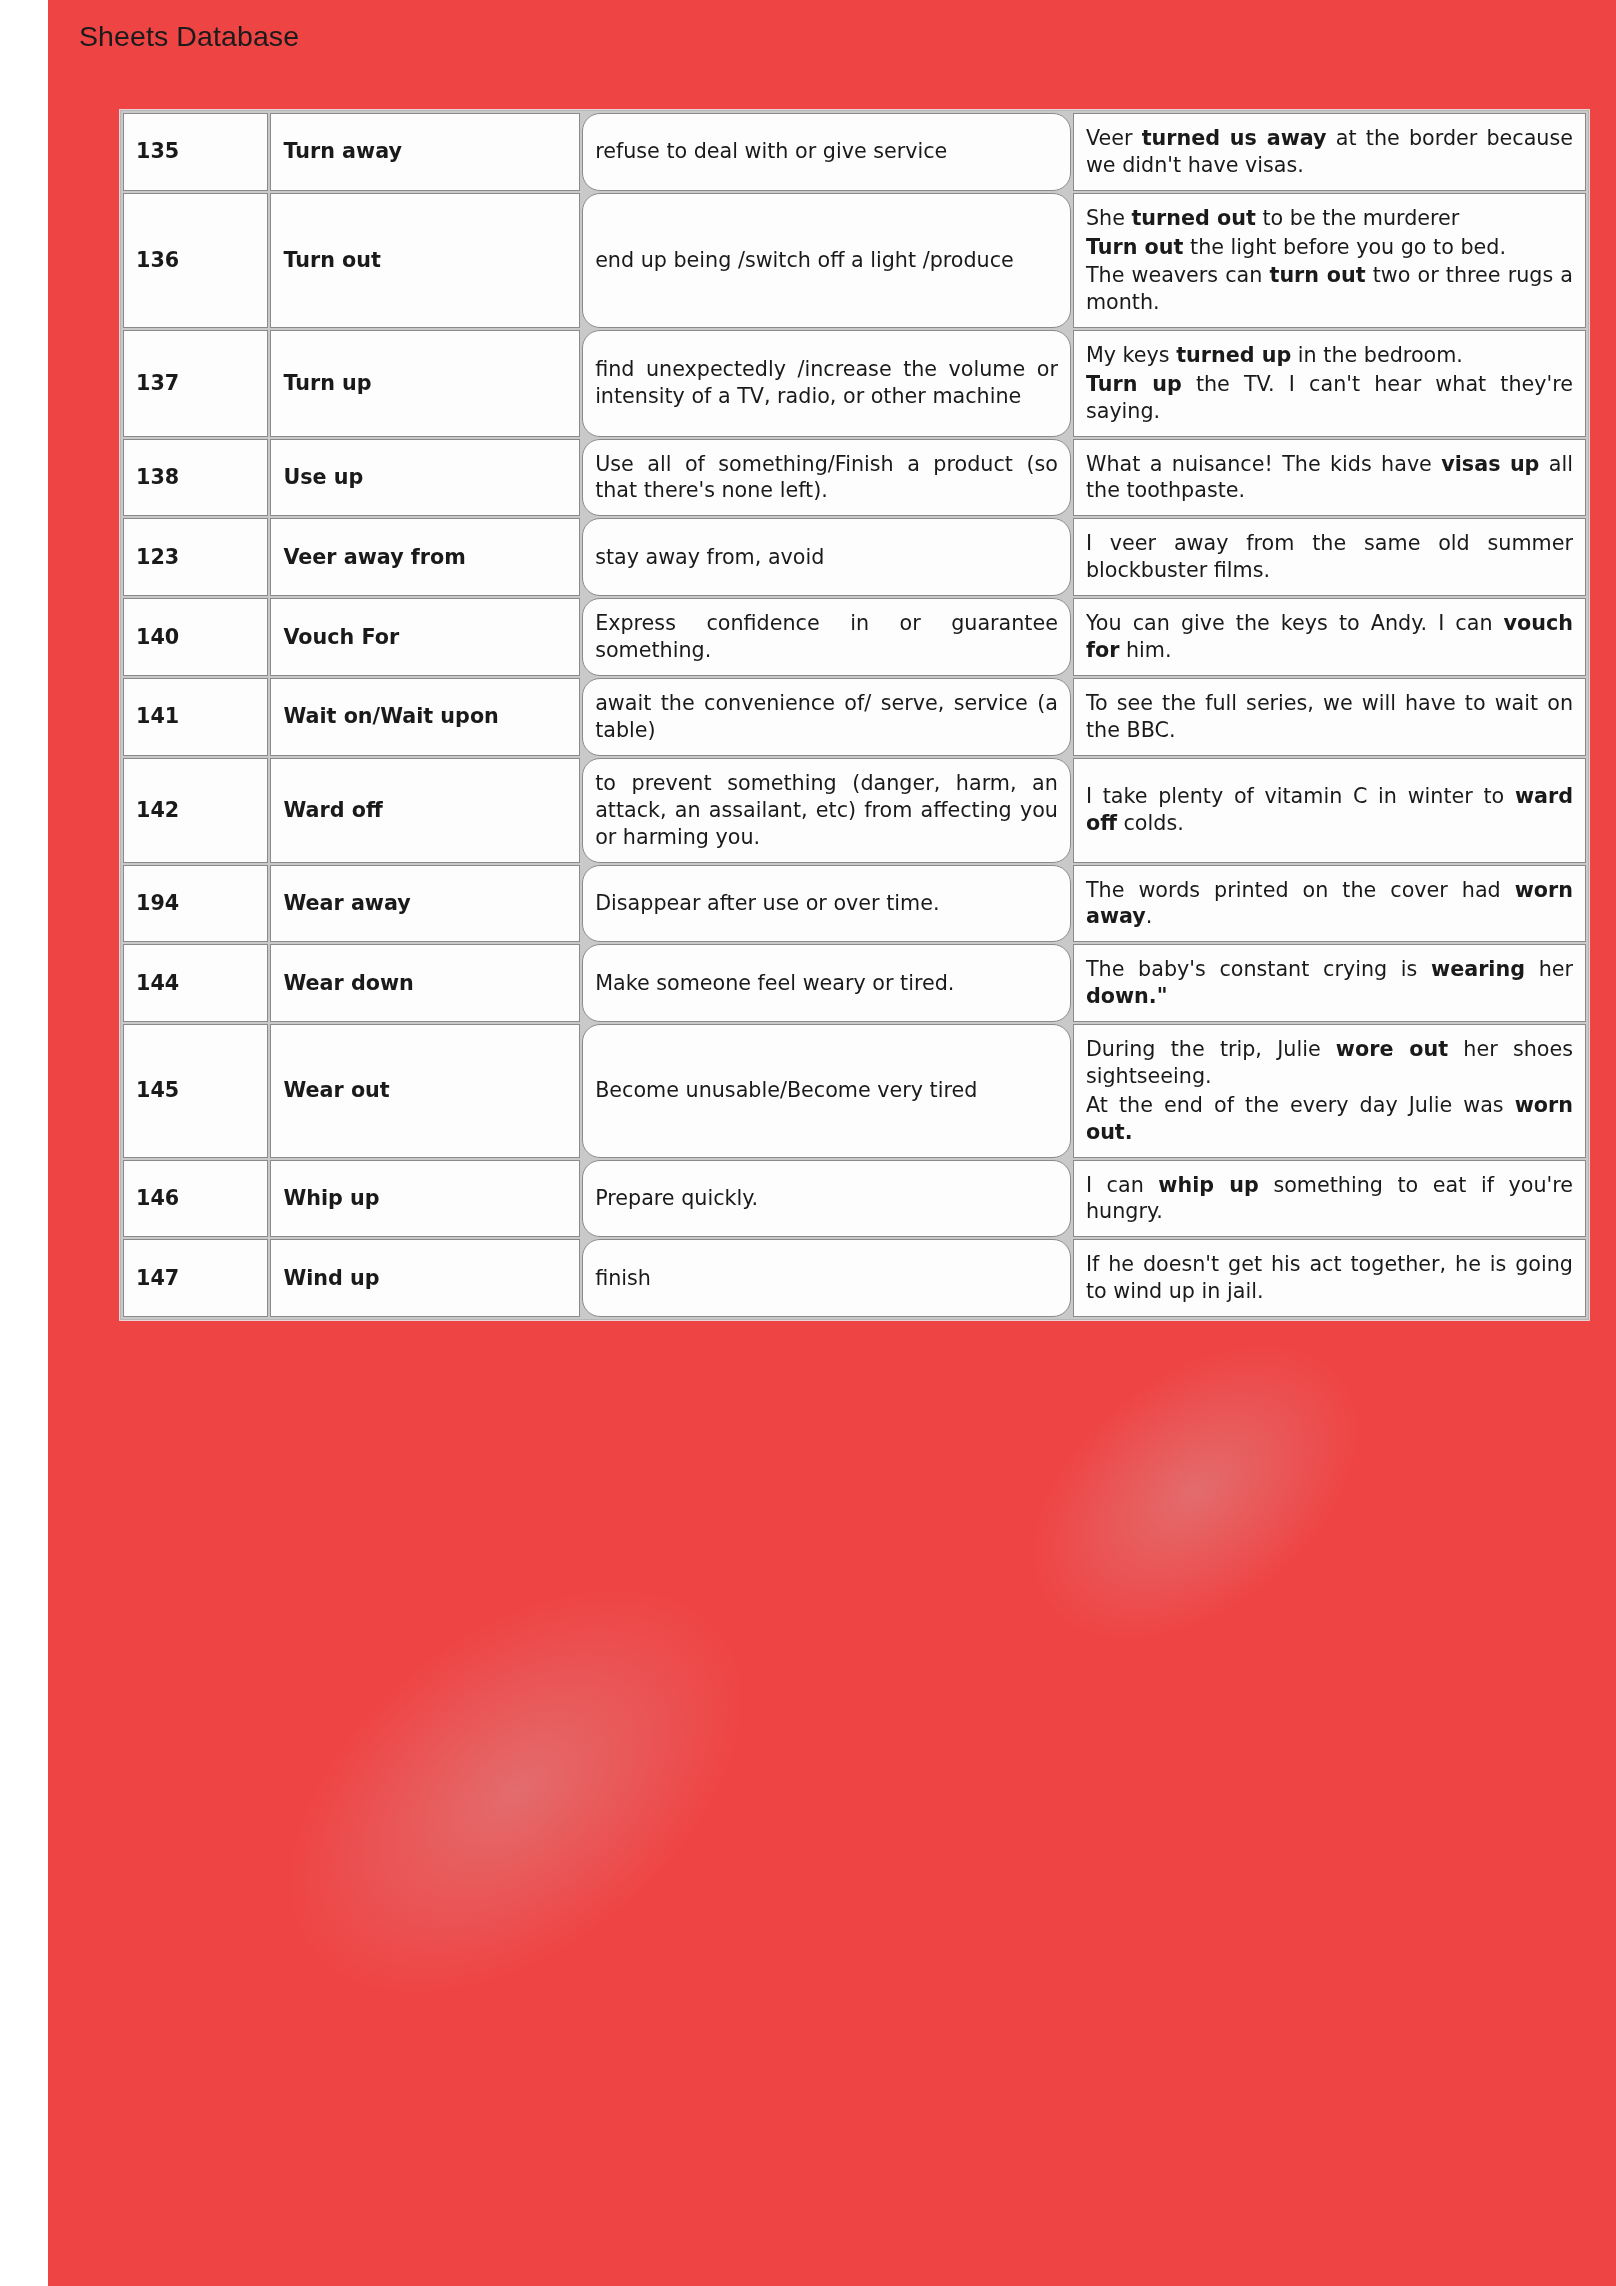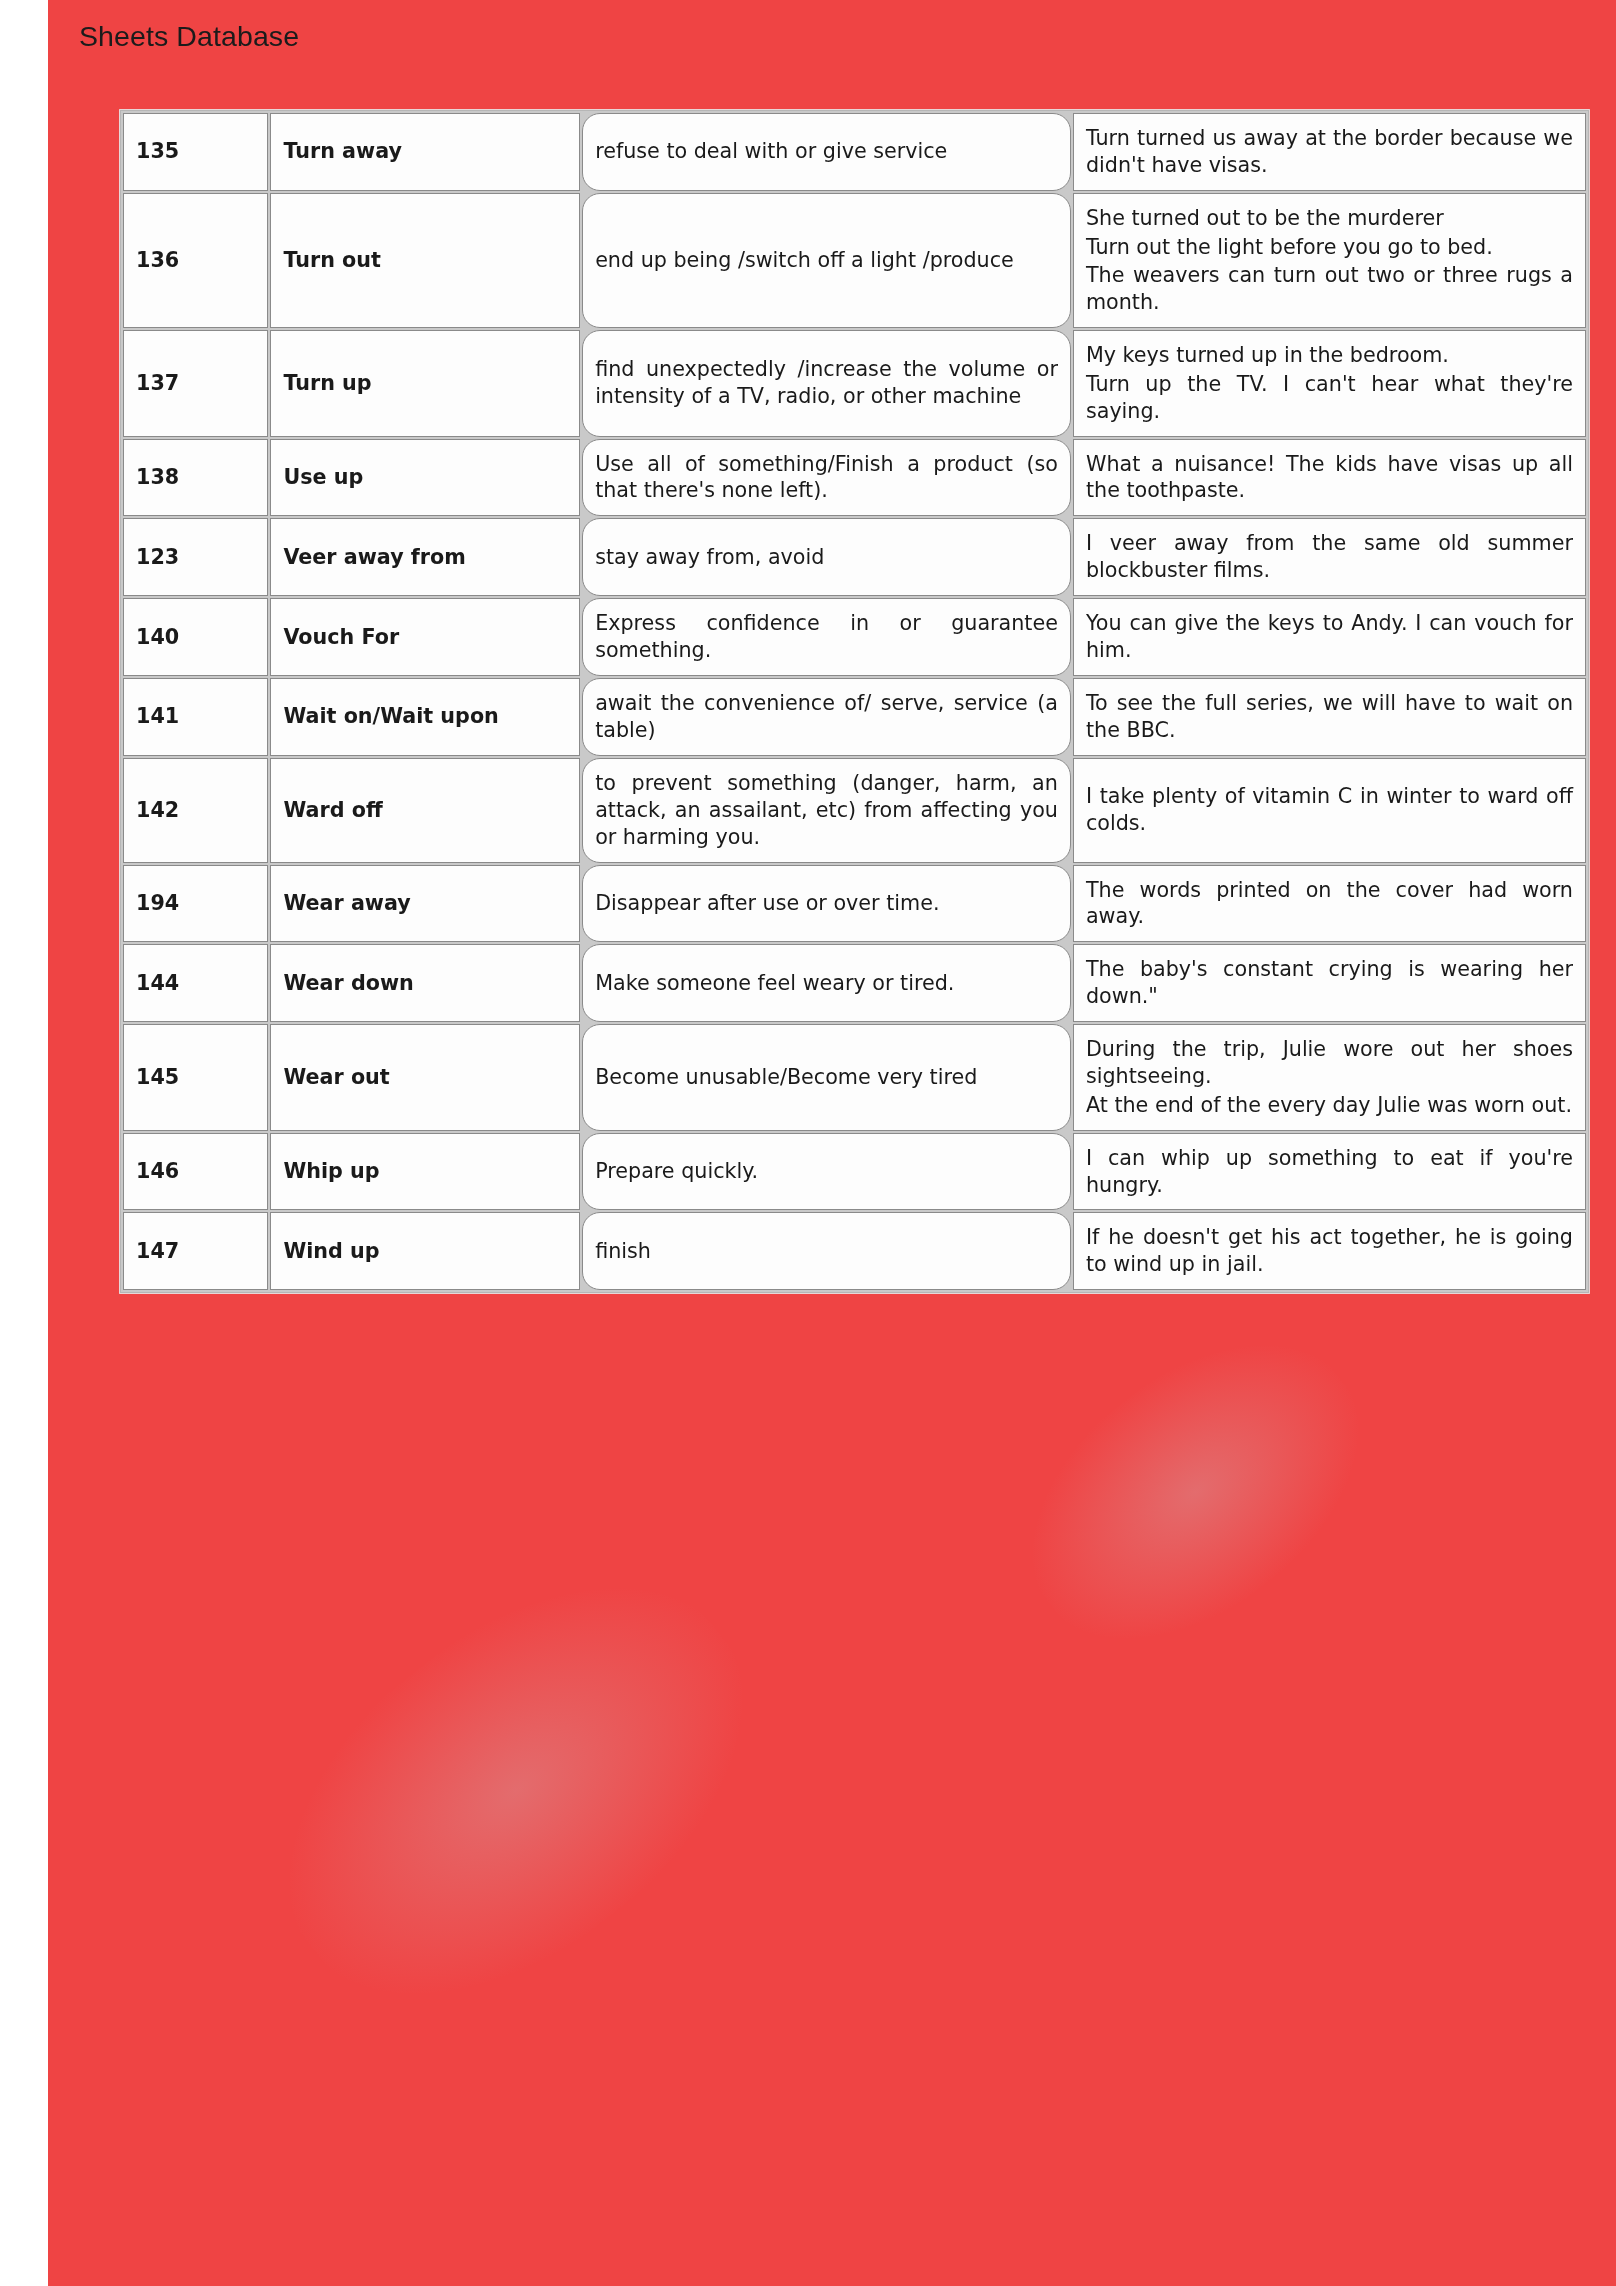--- a/index.html
+++ b/index.html
@@ -104,21 +104,21 @@
     hyphens: none;
   }
   td.cell-def p, td.cell-ex p {
     margin: 0;
     text-align: justify;
     text-align-last: left;
   }
   td.cell-def p + p, td.cell-ex p + p {
     margin-top: 1.8px;
   }
-  .b { font-weight: normal; }
+  .b { font-weight: bold; }
 </style>
 </head>
 <body>
 
 <div id="page">
 
   <div class="watermark wm1"></div>
   <div class="watermark wm2"></div>
   <div class="watermark wm3"></div>
   <div class="watermark wm4"></div>
@@ -134,21 +134,21 @@
         <col class="c-ex">
       </colgroup>
       <tbody id="table-body">
           <tr>
             <td class="cell-num">135</td>
             <td class="cell-verb">Turn away</td>
             <td class="cell-def">
               <p><span>refuse to deal with or give service</span></p>
             </td>
             <td class="cell-ex">
-              <p><span>Turn </span><span class="b">turned us away</span><span> at the border because we didn't have visas.</span></p>
+              <p><span>Veer </span><span class="b">turned us away</span><span> at the border because we didn't have visas.</span></p>
             </td>
           </tr>
           <tr>
             <td class="cell-num">136</td>
             <td class="cell-verb">Turn out</td>
             <td class="cell-def">
               <p><span>end up being /switch off a light /produce</span></p>
             </td>
             <td class="cell-ex">
               <p><span>She </span><span class="b">turned out</span><span> to be the murderer</span></p>

